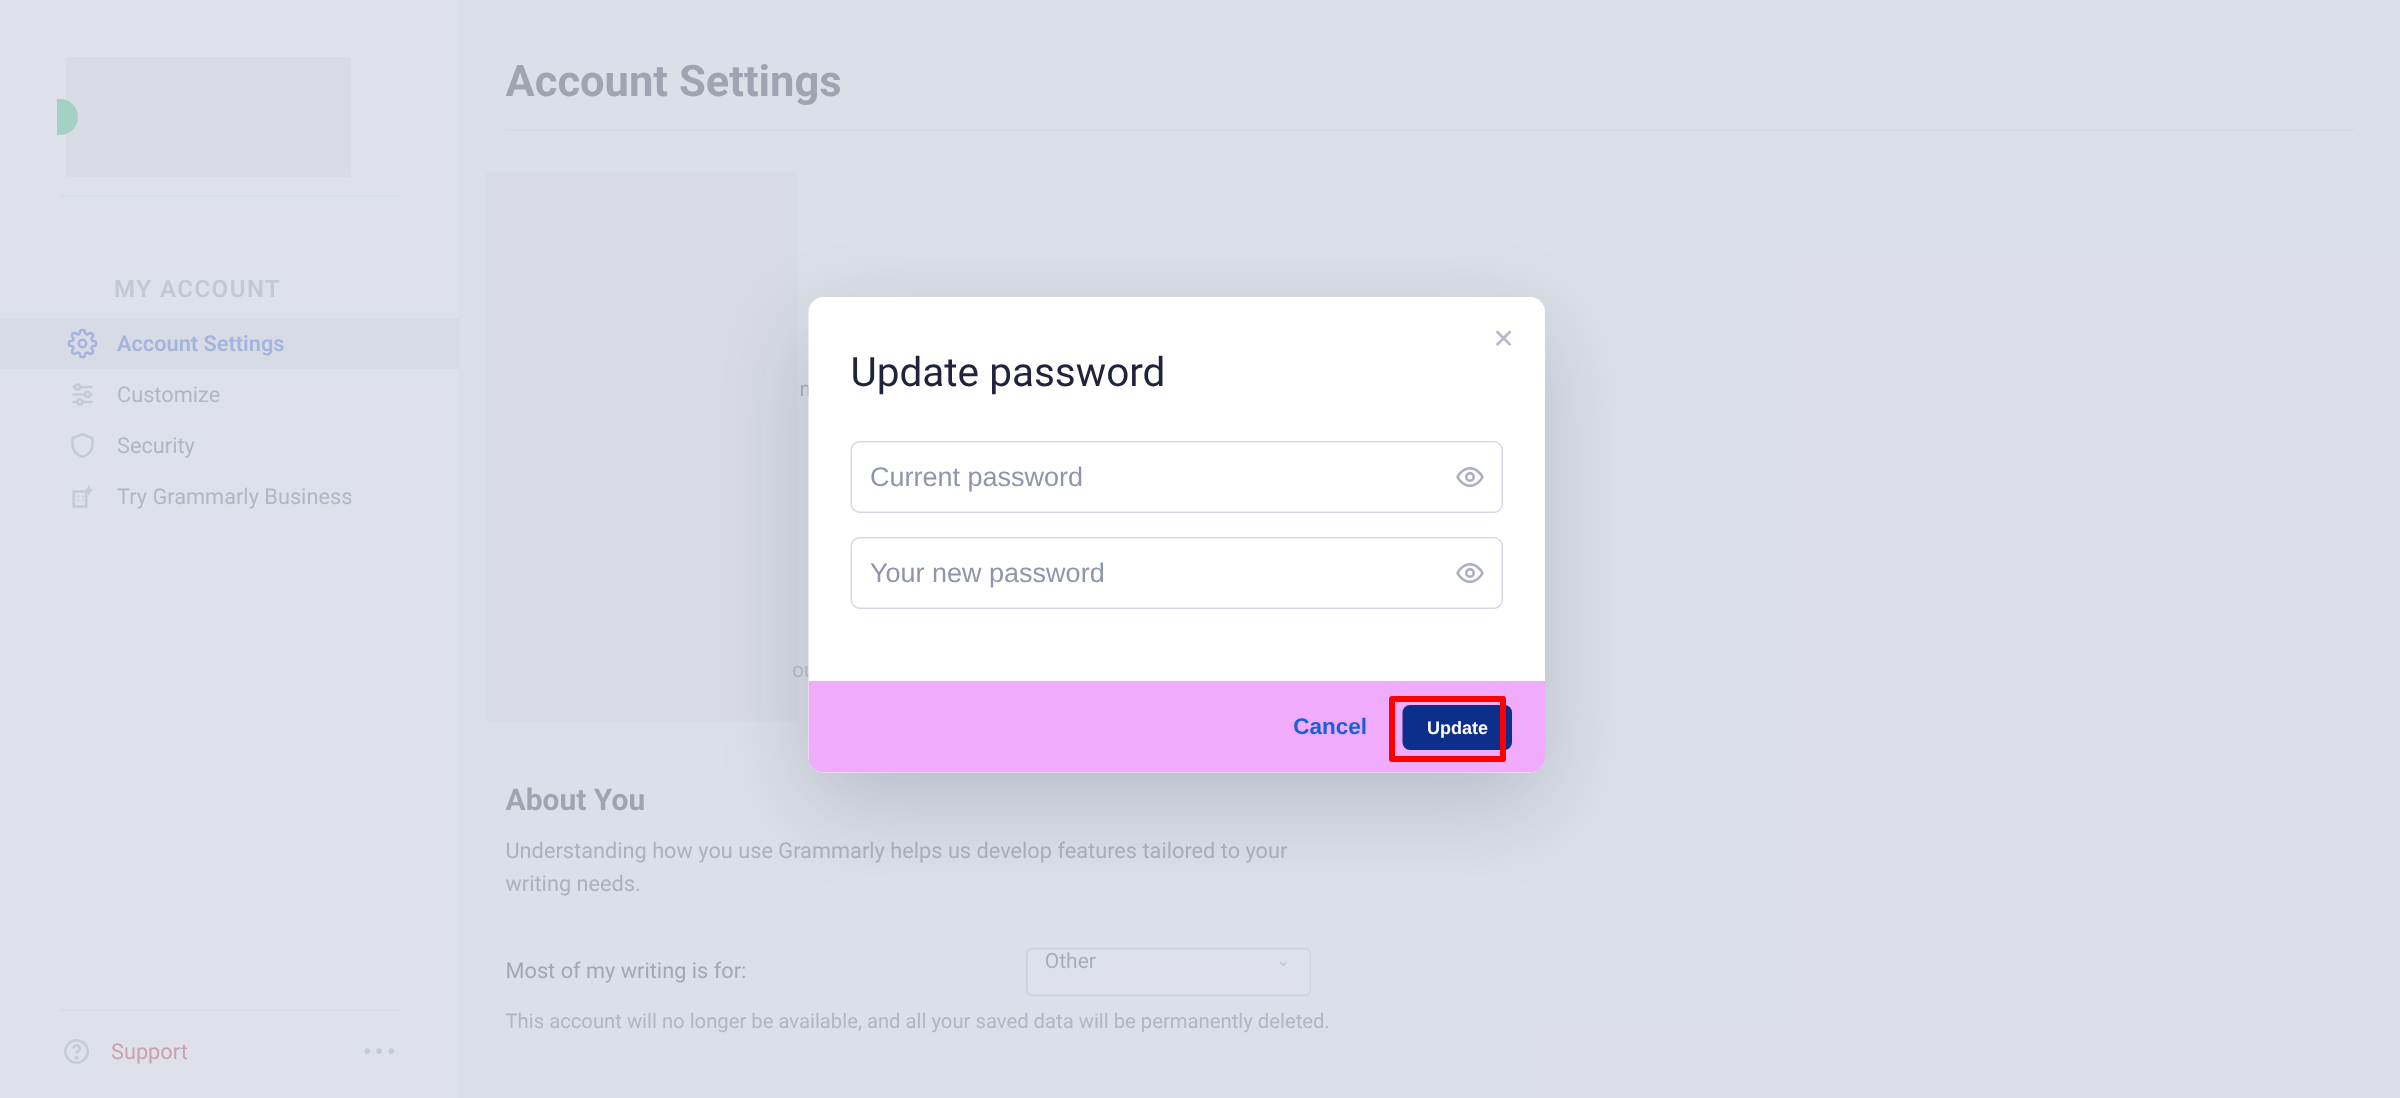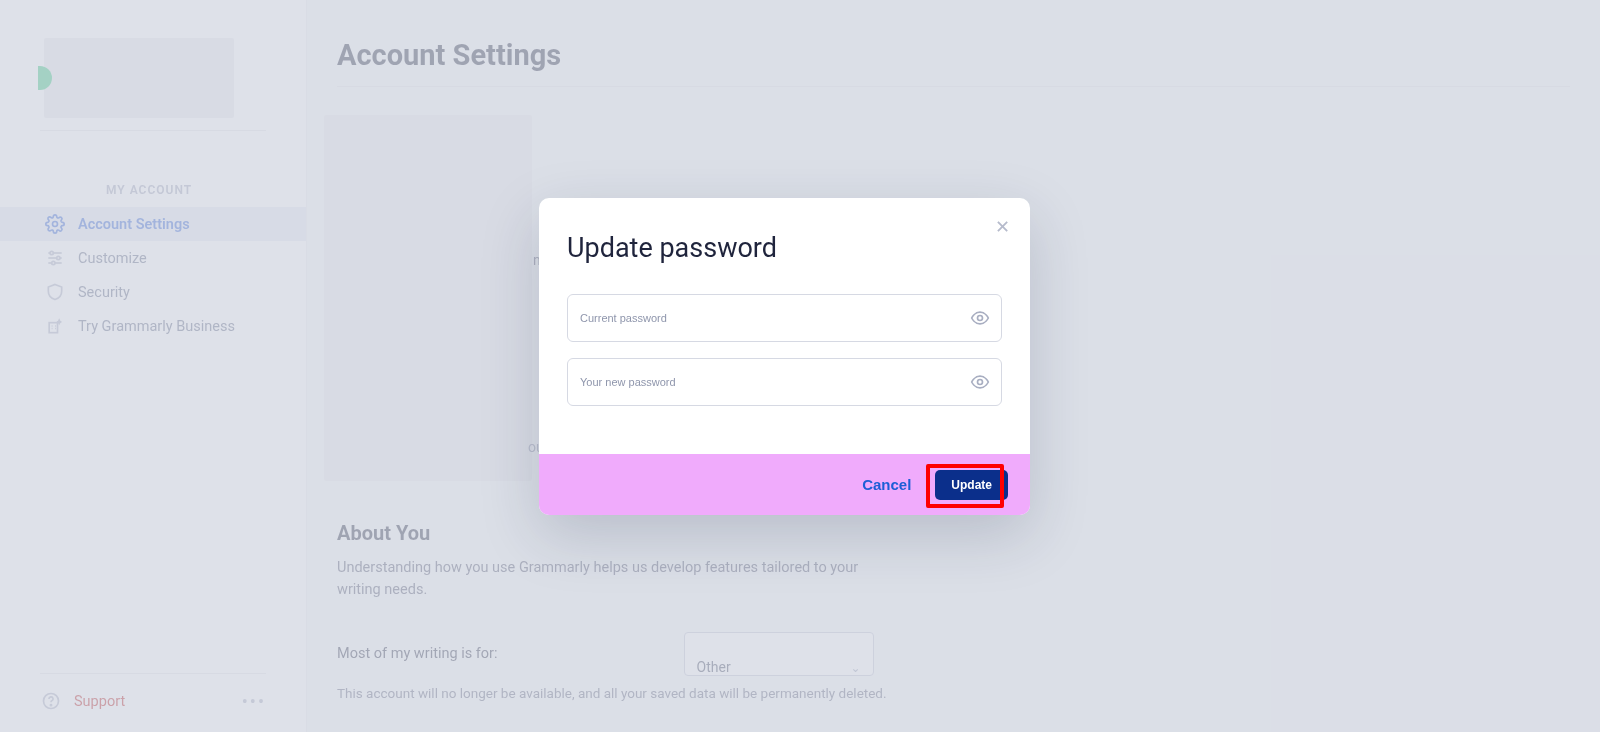--- a/index.html
+++ b/index.html
@@ -44,22 +44,22 @@
       background: #2fc77b;
       border-radius: 0 12px 12px 0;
     }
     .sidebar-divider {
       margin: 12px 40px 0 40px;
       border: none;
       border-top: 1px solid #e6e7ea;
     }
     .side-section-label {
       margin-top: 52px;
-      margin-left: 106px;
-      font-size: 12px;
+      margin-left: 76px;
+      font-size: 16px;
       letter-spacing: 1px;
       color: #a0a5b9;
       font-weight: 600;
     }
     .nav {
       margin-top: 10px;
     }
     .nav-item {
       display: flex;
       align-items: center;
@@ -153,26 +153,26 @@
     }
     .form-row {
       margin-top: 30px;
       display: flex;
       align-items: center;
       gap: 186px;
     }
     .form-label { font-size: 14.5px; color: #2a2f45; }
     .select {
       width: 190px;
-      height: 44px;
+      height: 32px;
       border: 1px solid #c0c5d4;
       border-radius: 4px;
       background: #fff;
       display: flex;
-      align-items: flex-end;
+      align-items: flex-start;
       justify-content: space-between;
       padding: 0 12px;
       font-size: 14px;
       color: #3d445c;
       cursor: pointer;
     }
     .chev { color: #98a0b6; font-size: 12px; }
     .delete-title {
       margin-top: 28px;
       color: #c03434;
@@ -239,21 +239,21 @@
       position: relative;
       margin-bottom: 16px;
     }
     .input-wrap:last-of-type { margin-bottom: 20px; }
     .text-input {
       width: 100%;
       height: 48px;
       border: 1px solid #d6d9e3;
       border-radius: 6px;
       padding: 0 44px 0 12px;
-      font-size: 11px;
+      font-size: 18px;
       color: #2a2f45;
     }
     .text-input::placeholder { color: #8f96ac; }
     .eye-btn {
       position: absolute;
       right: 12px;
       top: 50%;
       transform: translateY(-50%);
       color: #a8aec1;
       cursor: pointer;

